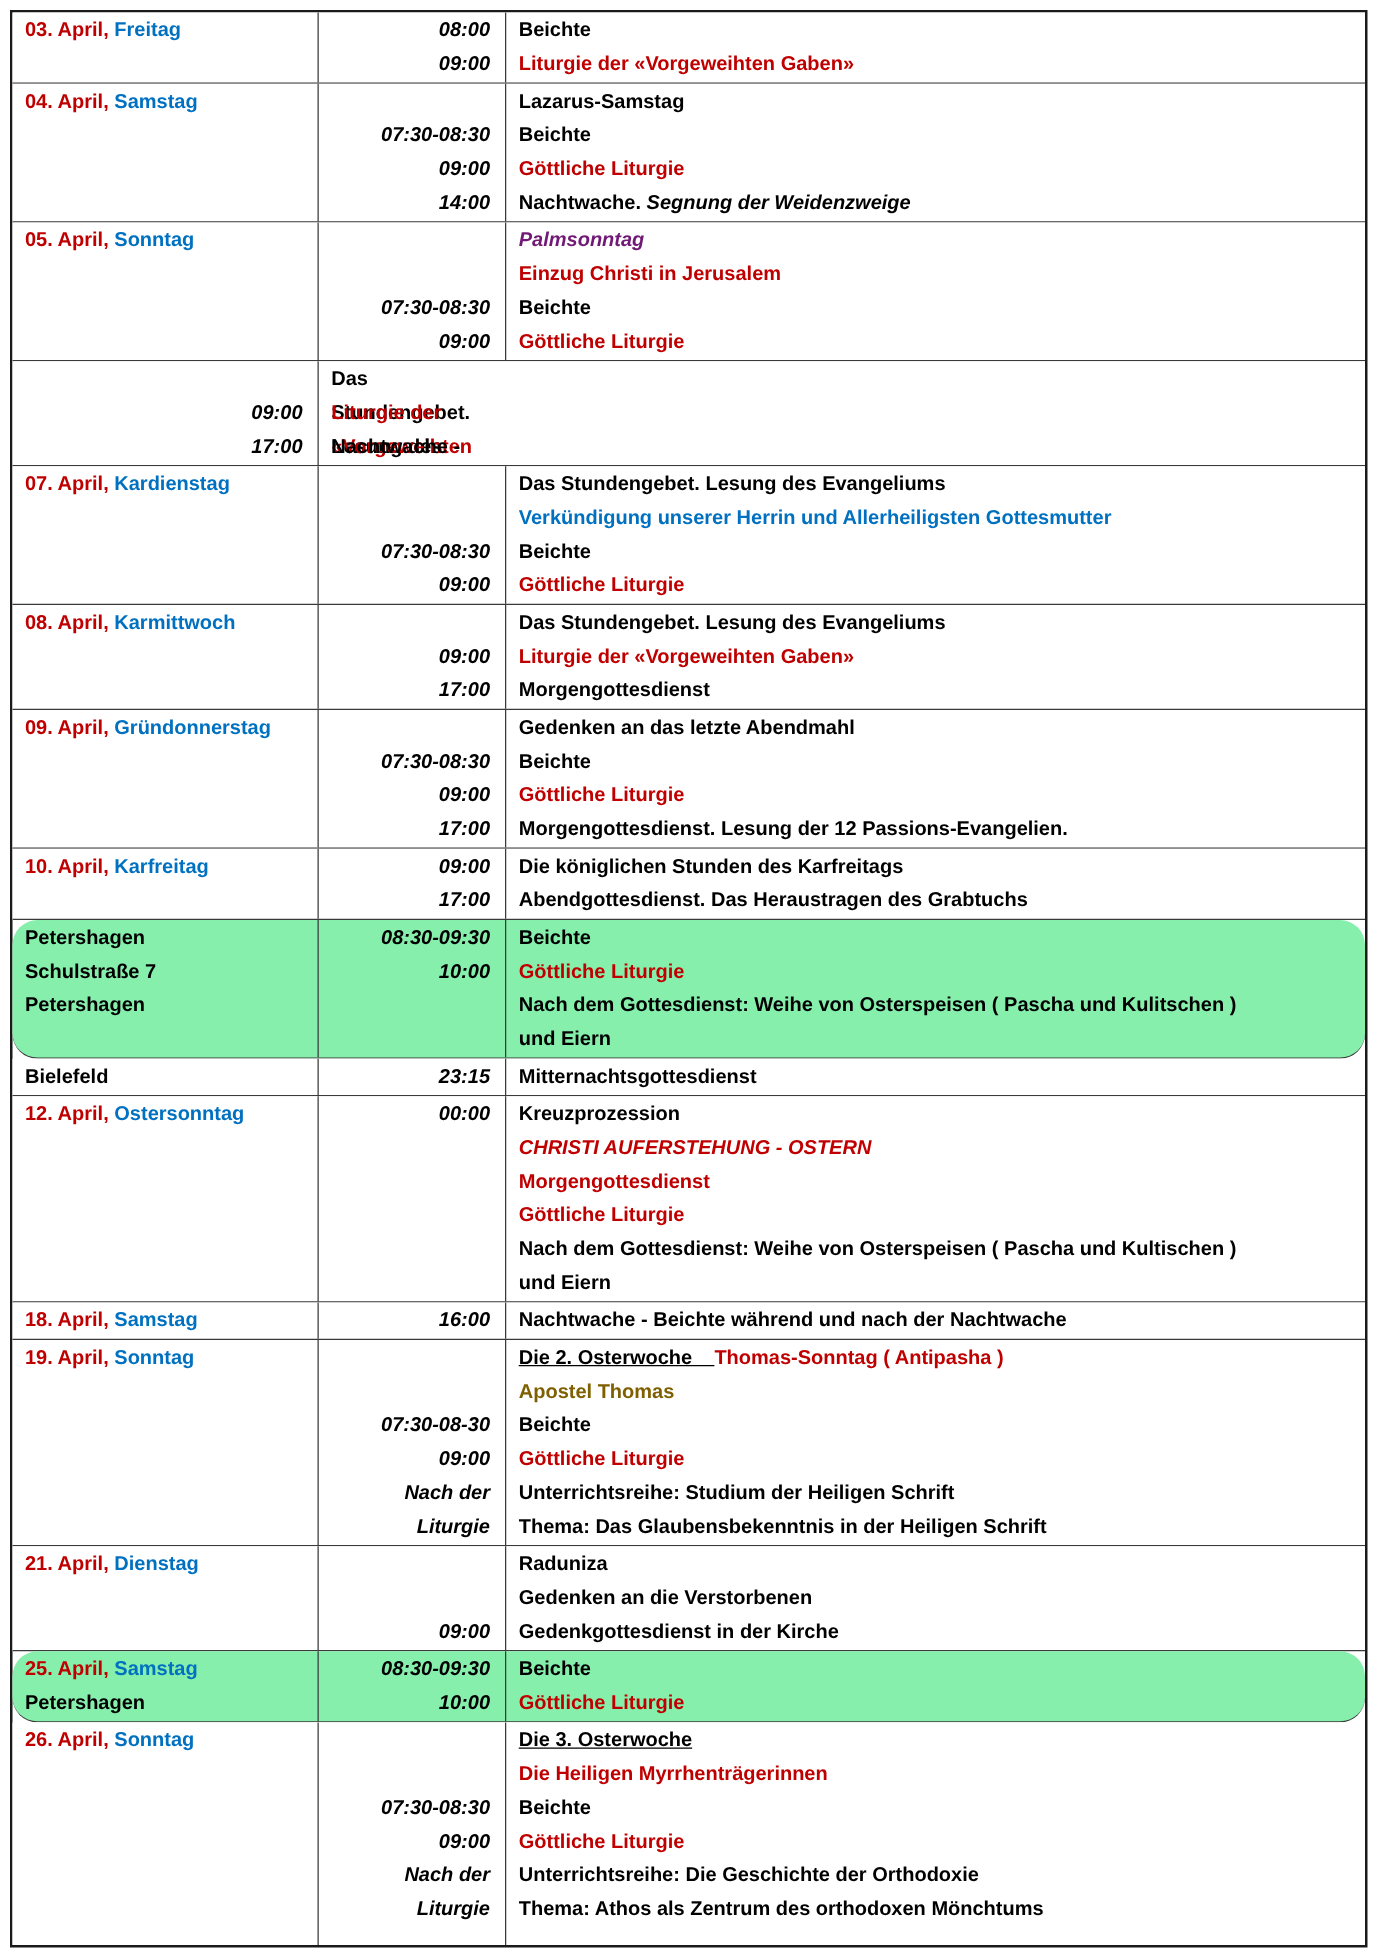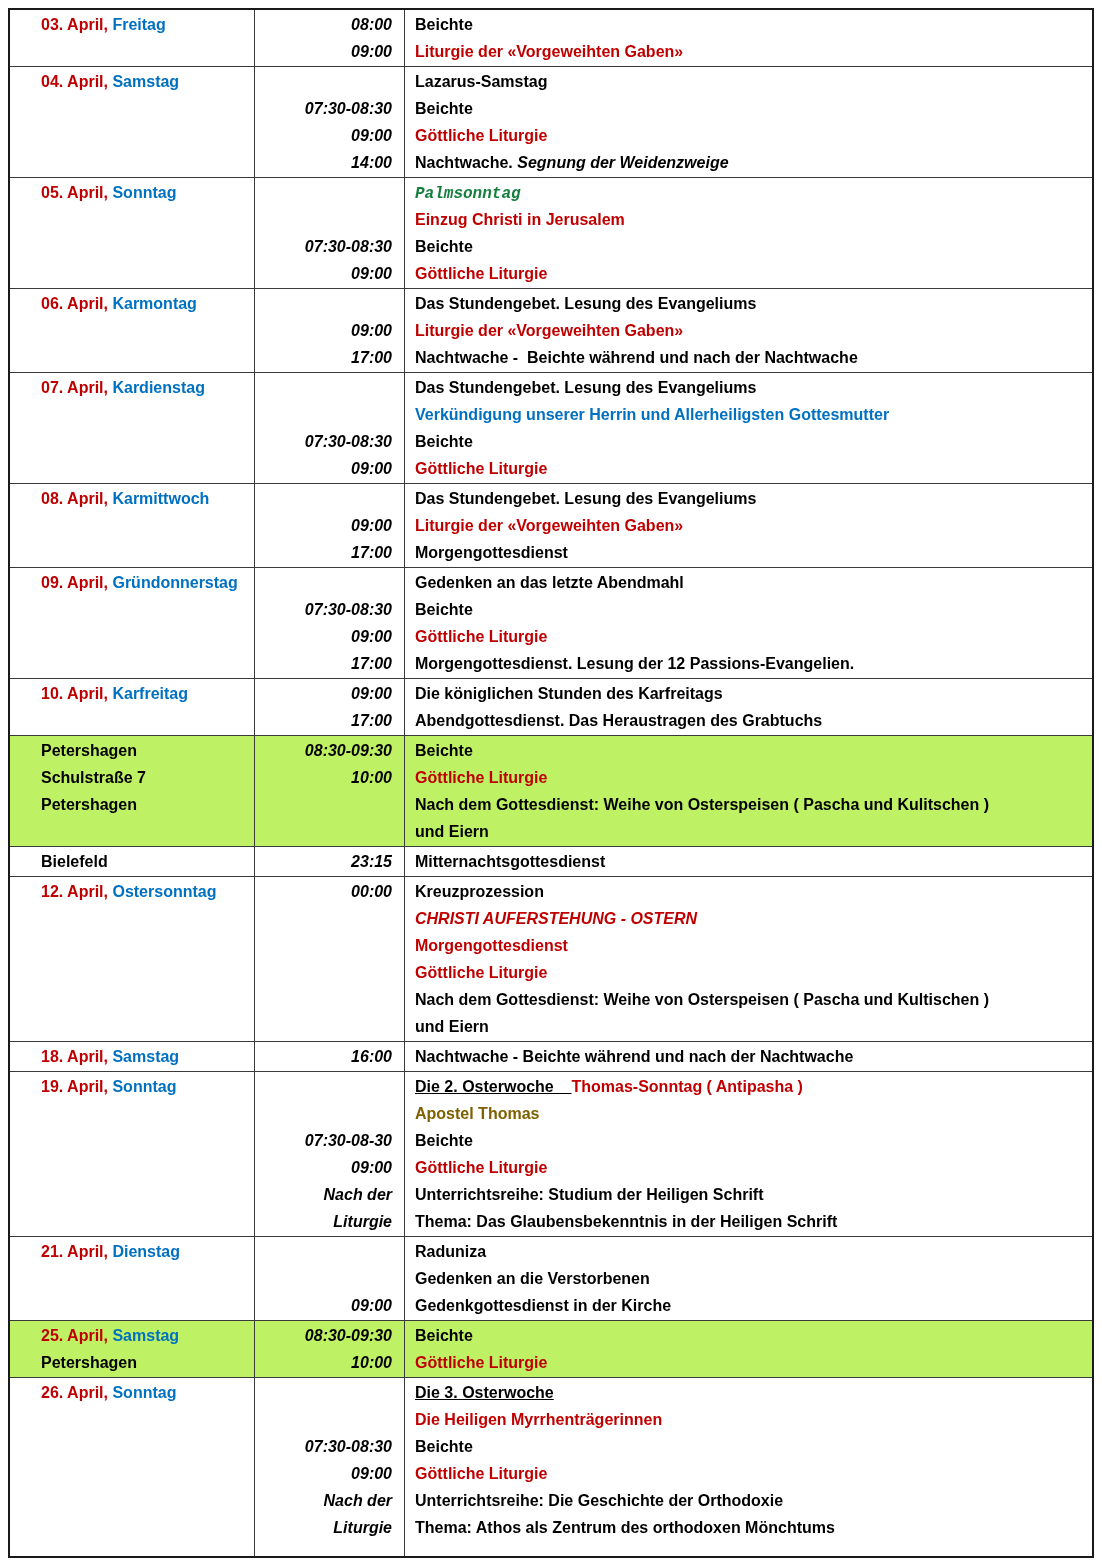--- a/index.html
+++ b/index.html
@@ -13,34 +13,34 @@
     width:100%;height:100%;box-sizing:border-box;
     border:2.5px solid #1a1a1a;
     display:flex;flex-direction:column;
   }
   .row{
     display:grid;grid-template-columns:245px 150px 1fr;
     border-bottom:1.5px solid #3a3a3a;
     background:#ffffff;
   }
   .row:last-child{border-bottom:none;flex:1;}
-  .row.peach{background:#bef264;}
+  .row.peach{background:#86efac;border-radius:20px;}
   .cell{box-sizing:border-box;padding:1px 0;}
-  .date-cell{border-right:1.5px solid #3a3a3a;padding-left:10px;padding-right:4px;margin-left:21px;}
+  .date-cell{border-right:1.5px solid #3a3a3a;padding-left:10px;padding-right:4px;}
   .time-cell{border-right:1.5px solid #3a3a3a;text-align:right;padding-right:12px;padding-left:4px;font-style:italic;}
   .service-cell{padding-left:10px;padding-right:6px;}
   .line{height:27px;line-height:27px;white-space:pre-wrap;overflow:visible;}
   .seg-black{color:#000000;}
   .seg-red{color:#C00000;}
   .seg-blue{color:#0070C0;}
   .seg-olive{color:#7F6000;}
   .seg-black-italic{color:#000000;font-style:italic;}
   .seg-red-italic{color:#C00000;font-style:italic;}
   .seg-blue-italic{color:#0070C0;}
-  .seg-green-italic{color:#15803d;font-style:italic;font-family:Liberation Mono, monospace;}
+  .seg-green-italic{color:#701a75;font-style:italic;}
   .seg-black-underline{color:#000000;text-decoration:underline;text-align:right;}
 </style>
 </head>
 <body>
 
 <div class="page">
   <div class="tbl">
       <div class="row">
         <div class="cell date-cell">
           <div class="line"><span class="seg-red">03. April,</span><span class="seg-blue"> Freitag</span></div>
@@ -82,23 +82,20 @@
           <div class="line">09:00</div>
         </div>
         <div class="cell service-cell">
           <div class="line"><span class="seg-green-italic">Palmsonntag</span></div>
           <div class="line"><span class="seg-red">Einzug Christi in Jerusalem</span></div>
           <div class="line"><span class="seg-black">Beichte</span></div>
           <div class="line"><span class="seg-red">Göttliche Liturgie</span></div>
         </div>
       </div>
       <div class="row">
-        <div class="cell date-cell">
-          <div class="line"><span class="seg-red">06. April,</span><span class="seg-blue"> Karmontag</span></div>
-        </div>
         <div class="cell time-cell">
           <div class="line"></div>
           <div class="line">09:00</div>
           <div class="line">17:00</div>
         </div>
         <div class="cell service-cell">
           <div class="line"><span class="seg-black">Das Stundengebet. Lesung des Evangeliums</span></div>
           <div class="line"><span class="seg-red">Liturgie der «Vorgeweihten Gaben»</span></div>
           <div class="line"><span class="seg-black">Nachtwache -  Beichte während und nach der Nachtwache</span></div>
         </div>

